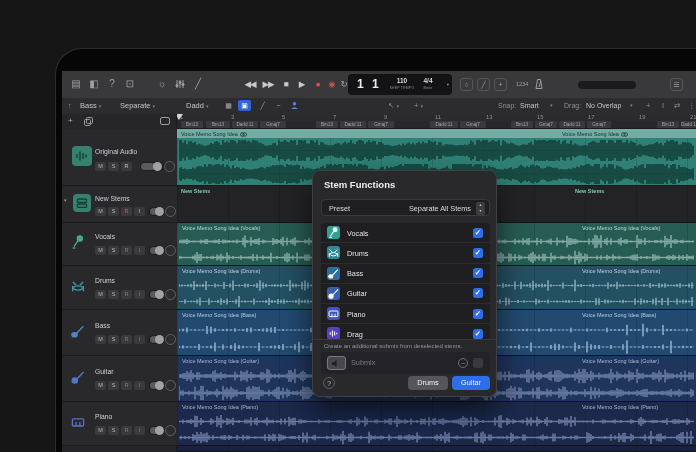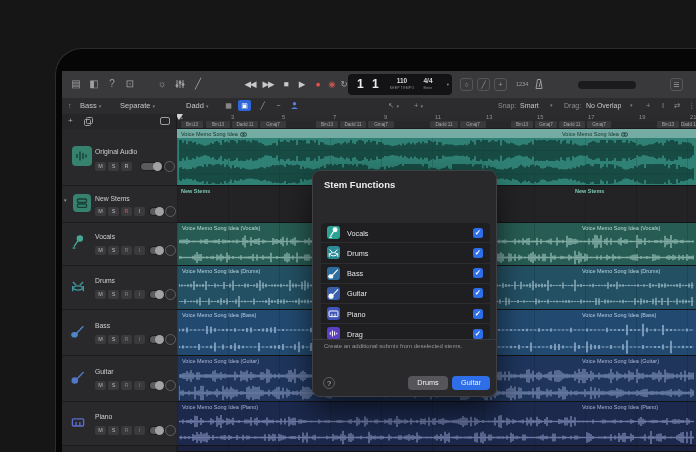--- a/index.html
+++ b/index.html
@@ -477,20 +477,25 @@
             </svg>
           </div>
       </div>
 
       <div class="region" style="top: 332px; height: 6px; background: rgb(26, 34, 64);"></div>
     </div>
 
     <div id="dialog">
       <span class="dtitle">Stem Functions</span>
 
+      <div class="drow" style="top:28px;height:17px;border:1px solid #3a3a3e">
+        <span class="dlabel" style="position:absolute;left:7px;top:4px">Preset</span>
+        <span class="dlabel" style="position:absolute;right:18px;top:4px">Separate All Stems</span>
+        <span class="stepper">▴<br>▾</span>
+      </div>
 
       <div class="drow" style="top:52px;height:116px">
         <div class="stemrow">
           <span class="sicon" style="background: rgb(42, 163, 148);">
             <svg width="13" height="13" viewBox="0 0 12 12">
                 <g stroke="#fff" stroke-width="1" fill="none">
                   <circle cx="7.5" cy="3.5" r="1.8" fill="#fff"></circle>
                   <path d="M6.1 5 L3.2 9.4"></path>
                   <path d="M2.2 10.4 L4.4 10.4"></path>
                 </g>
@@ -563,20 +568,30 @@
               </svg>
             </span>
           <span class="sname">Drag</span>
           <span class="cbox" style="background: rgb(46, 110, 232);">✓</span>
         </div>
       </div>
 
       <div class="dsep"></div>
       <div class="dnote">Create an additional submix from deselected stems.</div>
 
+      <div class="drow" style="top:181px;height:22px;background:#232327">
+        <span style="position:absolute;left:6px;top:4px;width:19px;height:14px;background:#48484c;border:1px solid #7a7a7e;border-radius:3px;box-sizing:border-box">
+          <svg width="11" height="9" viewBox="0 0 11 9" style="margin:1.5px auto 0">
+              <path d="M1 3.2 H3 L5.5 0.8 V8.2 L3 5.8 H1 Z" fill="#202022"></path>
+            </svg>
+        </span>
+        <span style="position:absolute;left:30px;top:6px;font-size:7.3px;color:#7c7c80">Submix</span>
+        <span style="position:absolute;right:22px;top:6px;width:10px;height:10px;border:1px solid #6e6e73;border-radius:50%;color:#9a9a9e;font-size:7px;line-height:9px;text-align:center;box-sizing:border-box">−</span>
+        <span style="position:absolute;right:7px;top:6px;width:10px;height:10px;background:#3a3a3e;border-radius:2.5px"></span>
+      </div>
 
       <span style="position:absolute;left:10px;top:206px;width:12px;height:12px;border:1px solid #5e5e62;border-radius:50%;color:#bcbcc0;font-size:7.5px;line-height:12px;text-align:center;box-sizing:border-box">?</span>
       <span class="btn" style="right:48px;top:205px;width:40px;background:#55555a">Drums</span>
       <span class="btn" style="right: 6px; top: 205px; width: 38px; background: rgb(46, 110, 232);">Guitar</span>
     </div>
 
   </div>
 </div>
 
 </body></html>

